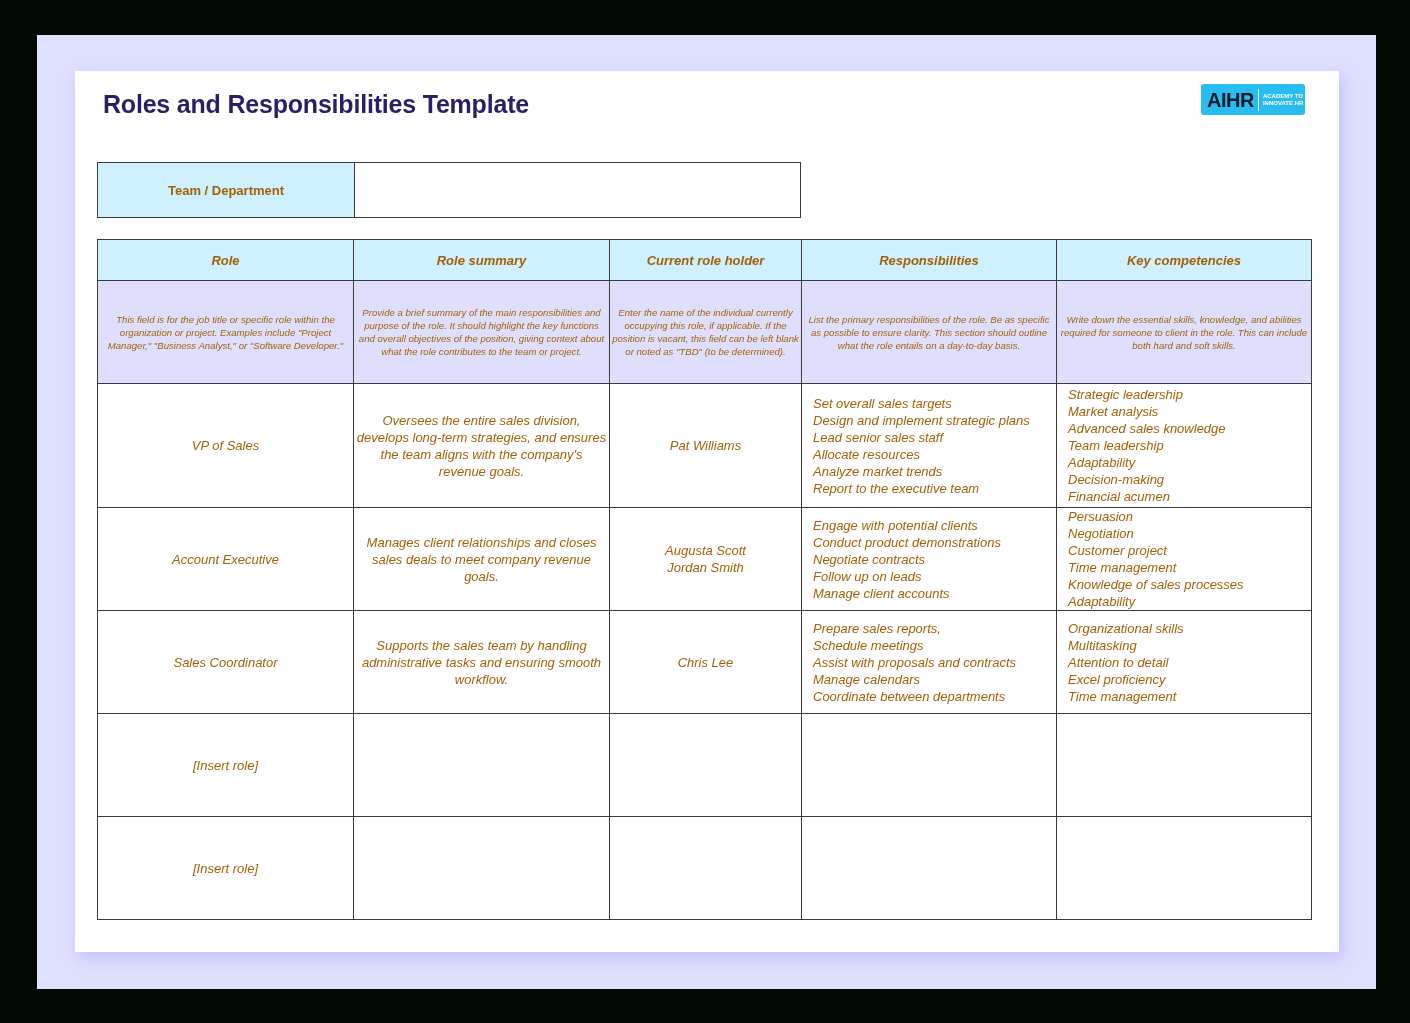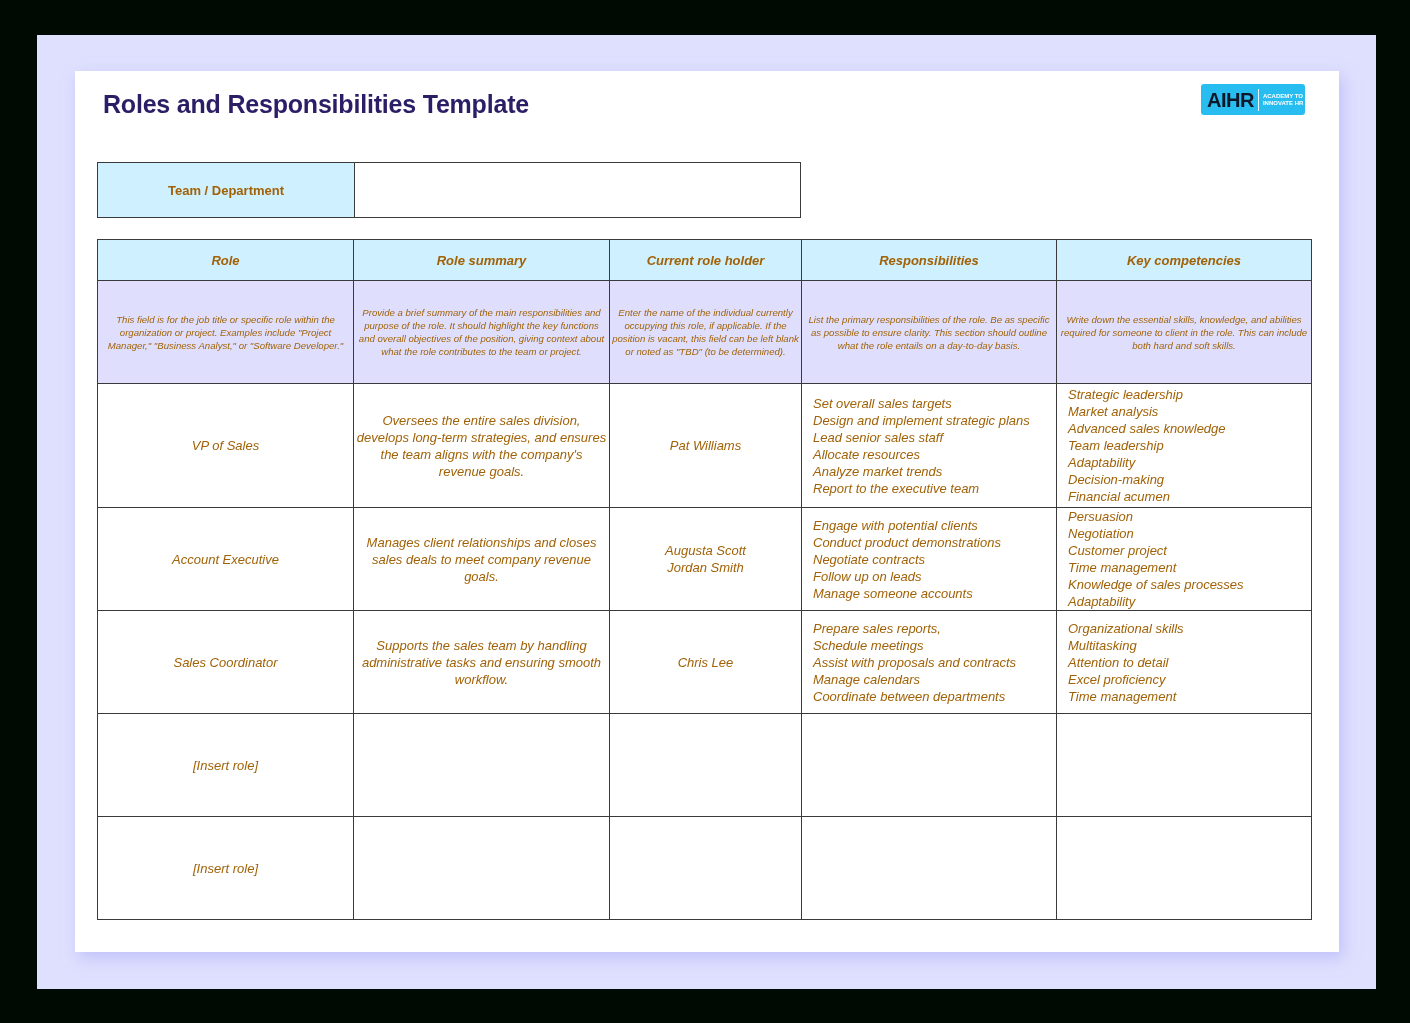--- a/index.html
+++ b/index.html
@@ -225,21 +225,21 @@
       <td>Manages client relationships and closes sales deals to meet company revenue goals.</td>
       <td class="holder">
         <div>Augusta Scott</div>
         <div>Jordan Smith</div>
       </td>
       <td class="list">
         <div>Engage with potential clients</div>
         <div>Conduct product demonstrations</div>
         <div>Negotiate contracts</div>
         <div>Follow up on leads</div>
-        <div>Manage someone accounts</div>
+        <div>Manage client accounts</div>
       </td>
       <td class="list">
         <div>Persuasion</div>
         <div>Negotiation</div>
         <div>Customer project</div>
         <div>Time management</div>
         <div>Knowledge of sales processes</div>
         <div>Adaptability</div>
       </td>
     </tr>

